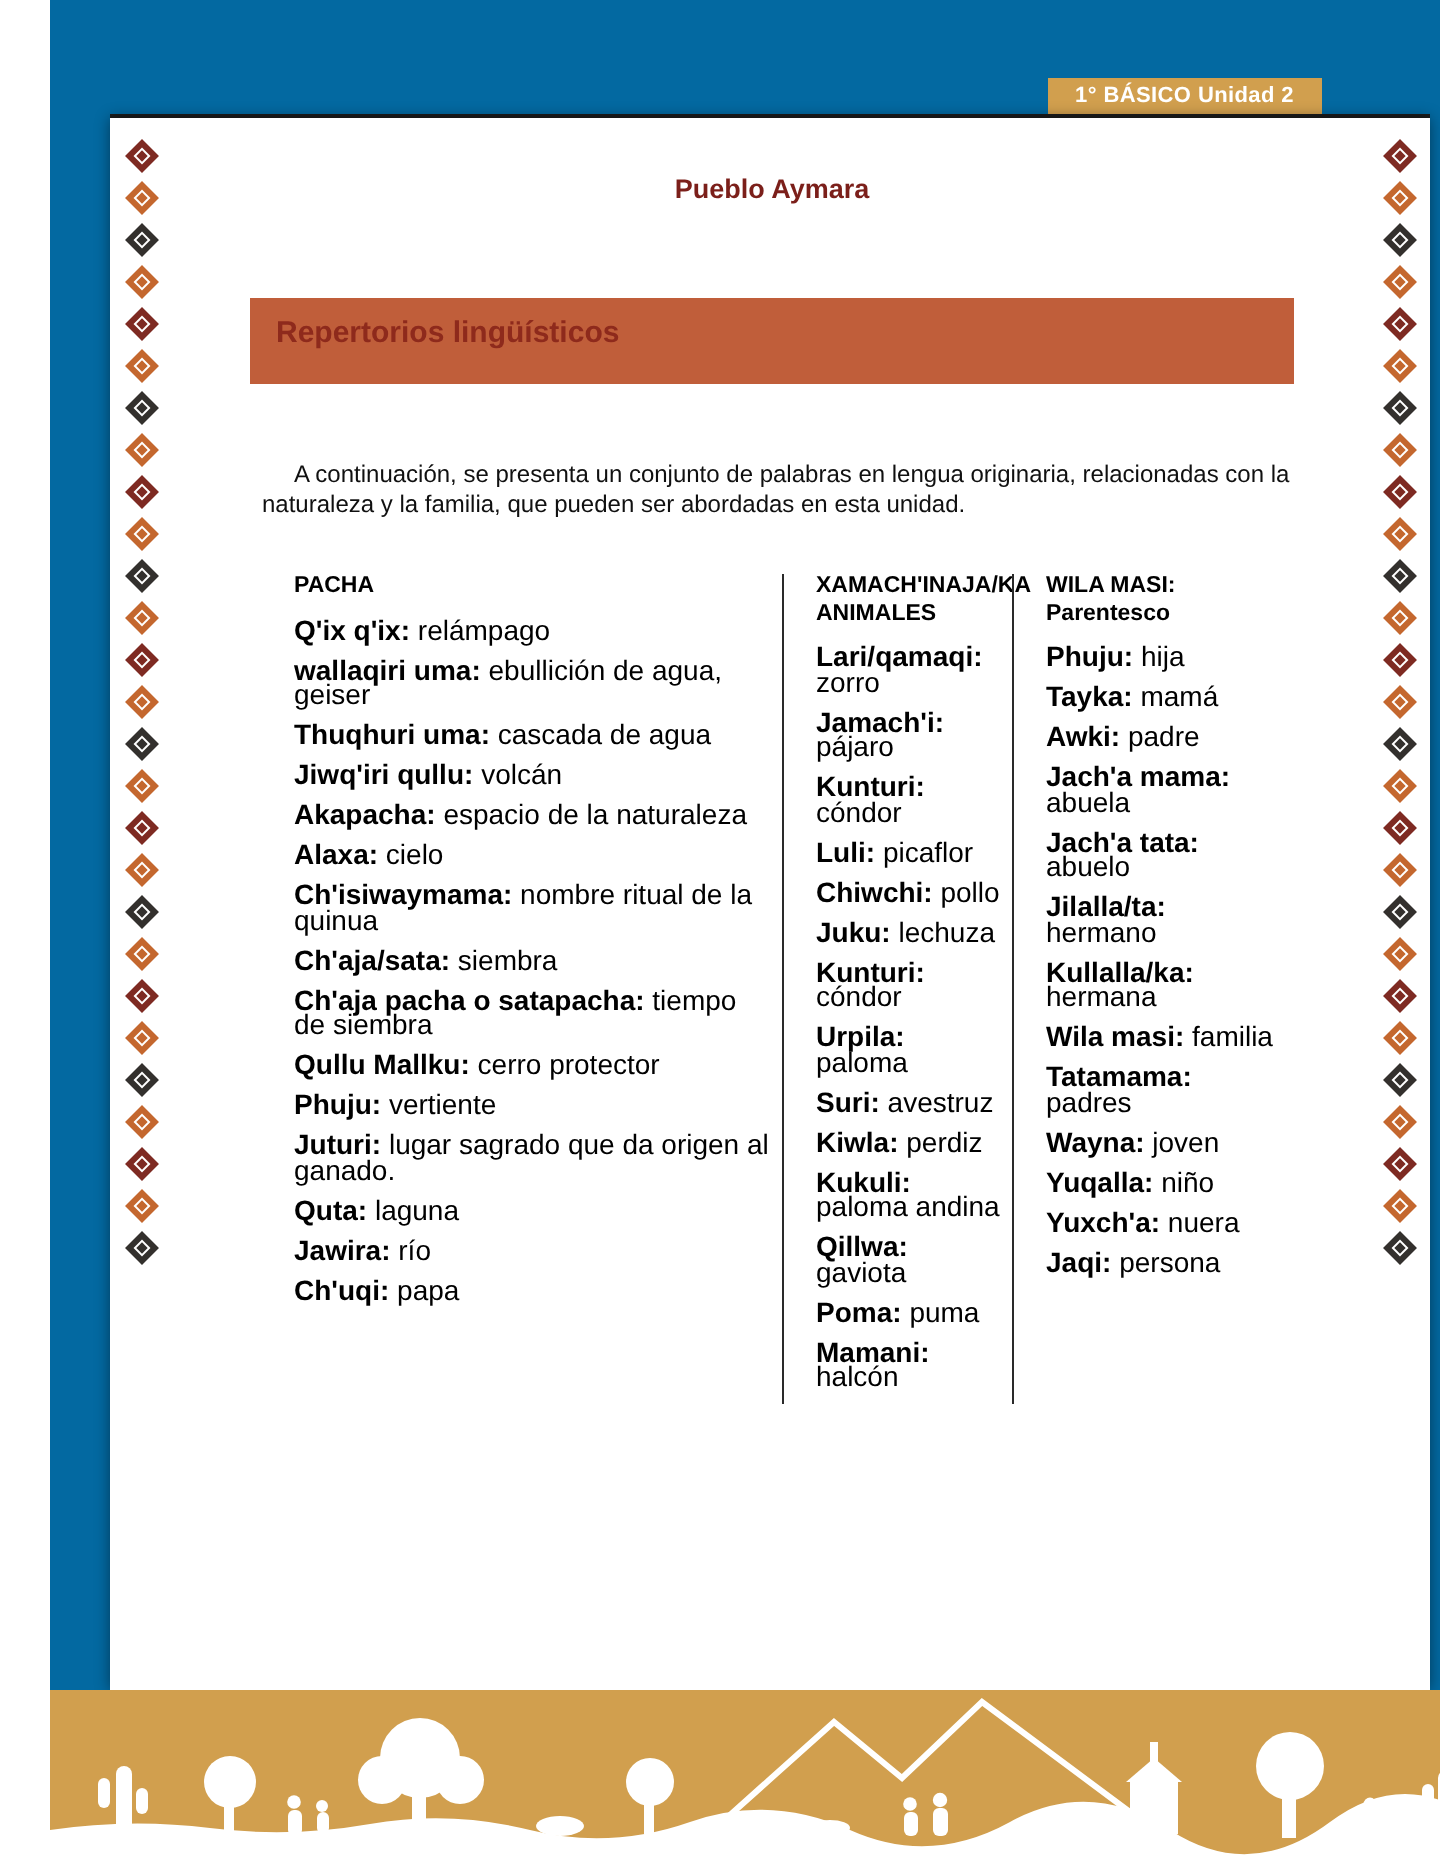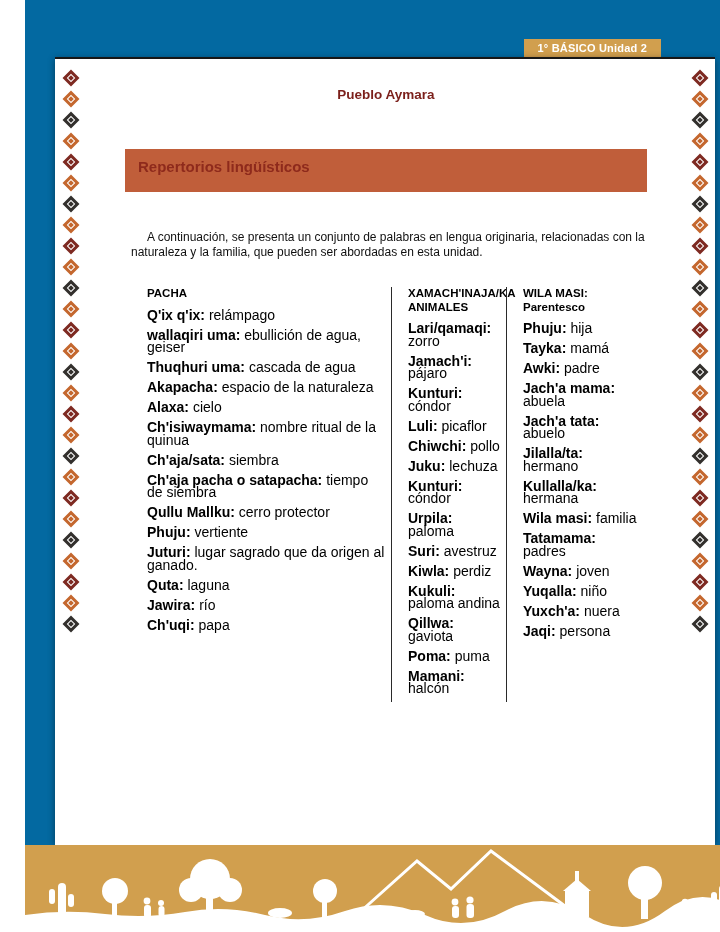--- a/index.html
+++ b/index.html
@@ -320,20 +320,21 @@
       </div>
 
       <p class="intro">A continuación, se presenta un conjunto de palabras en lengua originaria, relacionadas con la naturaleza y la familia, que pueden ser abordadas en esta unidad.</p>
 
       <div class="vocab">
           <div class="vocab-col c0">
             <div class="col-title">PACHA</div>
             <div class="entry"><span class="term">Q'ix q'ix: </span><span class="def">relámpago</span></div>
             <div class="entry"><span class="term">wallaqiri uma: </span><span class="def">ebullición de agua, geiser</span></div>
             <div class="entry"><span class="term">Thuqhuri uma: </span><span class="def">cascada de agua</span></div>
+            <div class="entry"><span class="term">Jiwq'iri qullu: </span><span class="def">volcán</span></div>
             <div class="entry"><span class="term">Akapacha: </span><span class="def">espacio de la naturaleza</span></div>
             <div class="entry"><span class="term">Alaxa: </span><span class="def">cielo</span></div>
             <div class="entry"><span class="term">Ch'isiwaymama: </span><span class="def">nombre ritual de la quinua</span></div>
             <div class="entry"><span class="term">Ch'aja/sata: </span><span class="def">siembra</span></div>
             <div class="entry"><span class="term">Ch'aja pacha o satapacha: </span><span class="def">tiempo de siembra</span></div>
             <div class="entry"><span class="term">Qullu Mallku: </span><span class="def">cerro protector</span></div>
             <div class="entry"><span class="term">Phuju: </span><span class="def">vertiente</span></div>
             <div class="entry"><span class="term">Juturi: </span><span class="def">lugar sagrado que da origen al ganado.</span></div>
             <div class="entry"><span class="term">Quta: </span><span class="def">laguna</span></div>
             <div class="entry"><span class="term">Jawira: </span><span class="def">río</span></div>

